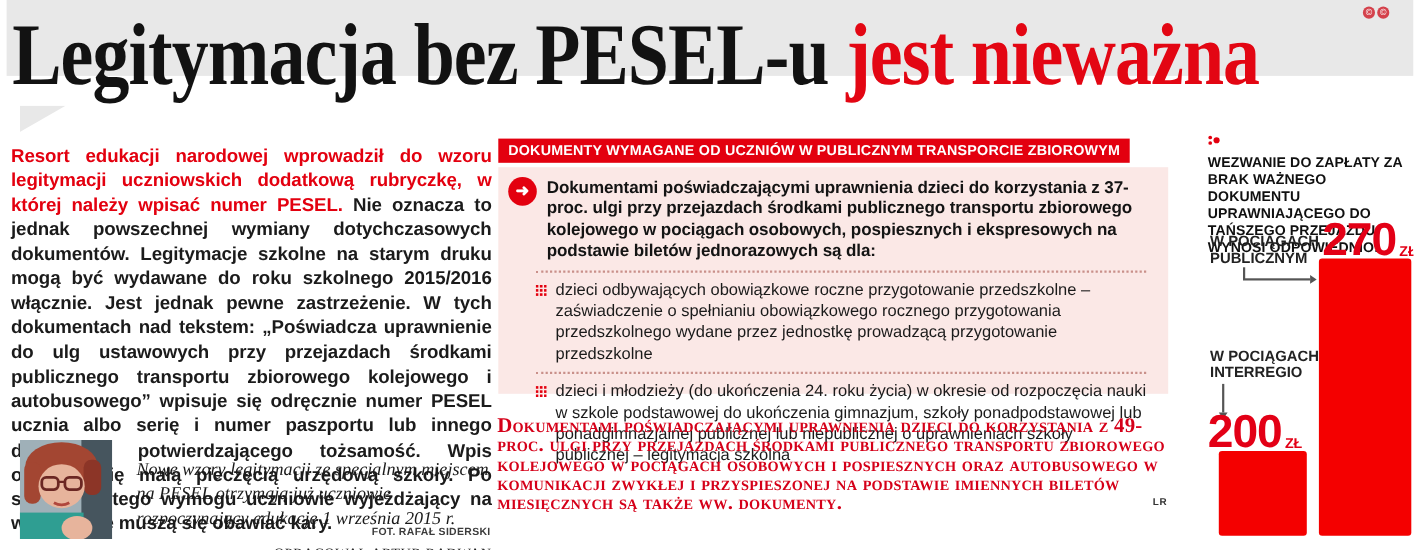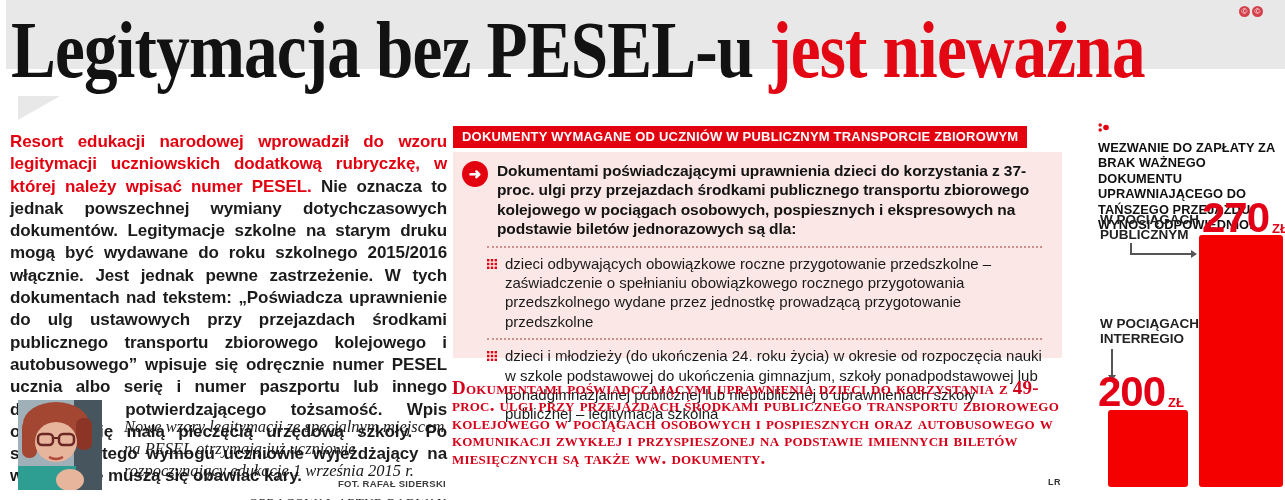--- a/index.html
+++ b/index.html
@@ -50,21 +50,21 @@
   .intro-text{font-weight:bold;font-size:15.5px;line-height:19.4px;color:#141414;letter-spacing:-.1px;}
   .dotted-sep{border-top:2px dotted #c9908a;margin:7px 8px 6px 25px;height:0;}
   .bullet-row{display:flex;gap:8px;margin-left:25px;margin-right:4px;}
   .grid-bullet{flex:none;margin-top:5px;}
   .bullet-text{font-size:15px;line-height:19.4px;color:#1a1a1a;font-weight:500;}
   
   .footnote{position:absolute;left:452px;top:379px;width:618px;
     font-family:"Liberation Serif",serif;font-weight:bold;font-variant:small-caps;
     font-size:19px;line-height:17.4px;color:#d50019;letter-spacing:.2px;}
   .credit-lr{position:absolute;left:1048px;top:451px;font-weight:bold;font-size:9px;
-    letter-spacing:.5px;color:#333;margin-top:26px;}
+    letter-spacing:.5px;color:#333;}
   
   .chart-title-row{position:absolute;left:1098px;top:119px;width:184px;display:flex;gap:6px;flex-direction:column;}
   .pointer-icon{flex:none;margin-top:2px;}
   .chart-title{font-weight:bold;font-size:12.8px;line-height:15.4px;color:#101010;letter-spacing:.1px;}
   .bar-label{position:absolute;font-weight:600;font-size:13.5px;line-height:15px;color:#222;}
   .lbl-intercity{left:1100px;top:212px;}
   .lbl-interregio{left:1100px;top:316px;}
   .big-number{position:absolute;display:flex;align-items:flex-end;color:#e30016;}
   .big-number .num{font-weight:bold;font-size:42px;line-height:36px;letter-spacing:-1px;}
   .big-number .unit{font-weight:bold;font-size:13px;line-height:13px;padding:0 0 1px 3px;}

